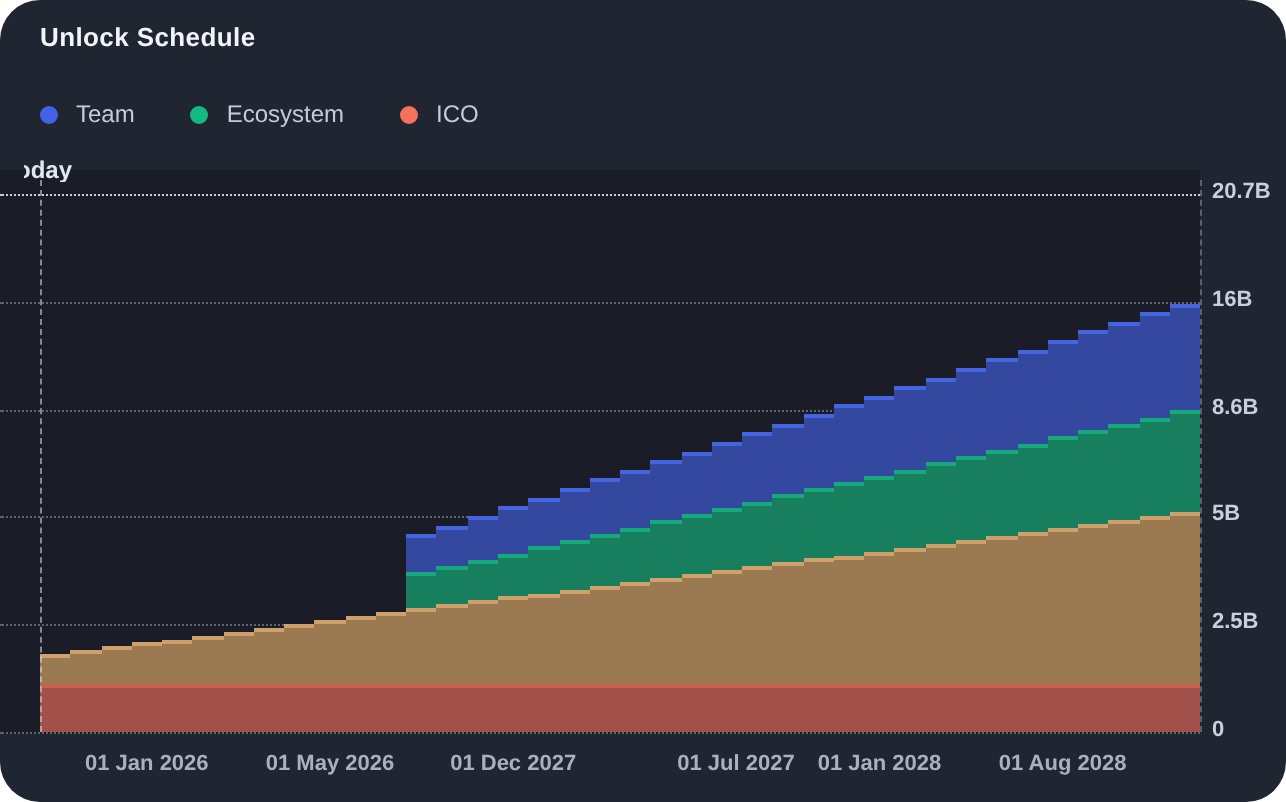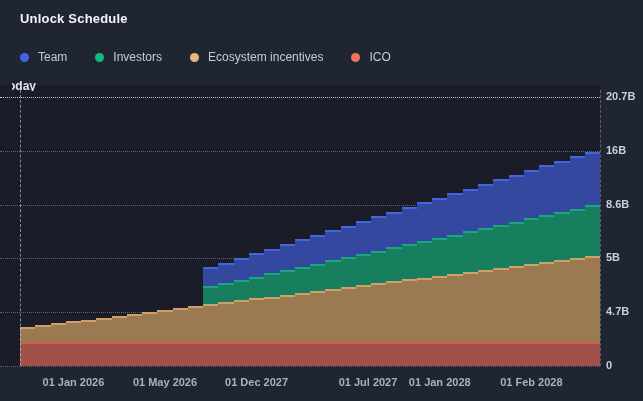--- a/index.html
+++ b/index.html
@@ -2,20 +2,21 @@
 <html><head>
 <meta charset="utf-8">
 <style>
   html,body{margin:0;padding:0;background:#ffffff;}
   .card{
     position:relative;
     width:643px;height:401px;
     background:#202532;
     overflow:hidden;
     font-family:"Liberation Sans", sans-serif;
+    border-radius:20px;
     -webkit-font-smoothing:antialiased;
   }
   .title{
     position:absolute;left:20px;top:11px;
     color:#f2f4f8;font-size:13px;font-weight:700;letter-spacing:.2px;
   }
   .range-group{
     position:absolute;top:10px;right:16px;
     display:flex;align-items:center;gap:4px;
     background:#272d3b;border-radius:8px;padding:3px 4px;
@@ -57,39 +58,35 @@
   <div class="title">Unlock Schedule</div>
 
 
   <div class="legend">
       <div class="legend-item">
         <span class="legend-dot" style="background: rgb(66, 99, 231);"></span>
         <span class="legend-label">Team</span>
       </div>
       <div class="legend-item">
         <span class="legend-dot" style="background: rgb(18, 185, 129);"></span>
-        <span class="legend-label">Investors</span>
-      </div>
-      <div class="legend-item">
-        <span class="legend-dot" style="background: rgb(234, 181, 130);"></span>
-        <span class="legend-label">Ecosystem incentives</span>
+        <span class="legend-label">Ecosystem</span>
       </div>
       <div class="legend-item">
         <span class="legend-dot" style="background: rgb(244, 113, 92);"></span>
         <span class="legend-label">ICO</span>
       </div>
     </div>
 
   <div class="chart">
     <div class="plot-bg"></div>
     <div>
         <div class="gridline" style="top: 281px;"></div>
         <div class="ylabel" style="top: 274px;">0</div>
         <div class="gridline" style="top: 227.2px;"></div>
-        <div class="ylabel" style="top: 220.2px;">4.7B</div>
+        <div class="ylabel" style="top: 220.2px;">2.5B</div>
         <div class="gridline" style="top: 173.4px;"></div>
         <div class="ylabel" style="top: 166.4px;">5B</div>
         <div class="gridline" style="top: 119.6px;"></div>
         <div class="ylabel" style="top: 112.6px;">8.6B</div>
         <div class="gridline" style="top: 65.8px;"></div>
         <div class="ylabel" style="top: 58.8px;">16B</div>
         <div class="gridline emph" style="top: 12px;"></div>
         <div class="ylabel" style="top: 5px;">20.7B</div>
       </div>
     <div class="bars">
@@ -302,16 +299,16 @@
     <div class="today-clip">
       <span class="today-text">today</span>
     </div>
     <div class="right-line"></div>
     <div class="xlabels">
         <span class="xlabel" style="left: 73.4211px;">01 Jan 2026</span>
         <span class="xlabel" style="left: 165px;">01 May 2026</span>
         <span class="xlabel" style="left: 256.579px;">01 Dec 2027</span>
         <span class="xlabel" style="left: 368px;">01 Jul 2027</span>
         <span class="xlabel" style="left: 439.737px;">01 Jan 2028</span>
-        <span class="xlabel" style="left: 531.316px;">01 Feb 2028</span>
+        <span class="xlabel" style="left: 531.316px;">01 Aug 2028</span>
       </div>
   </div>
 </div>
 
 </body></html>

